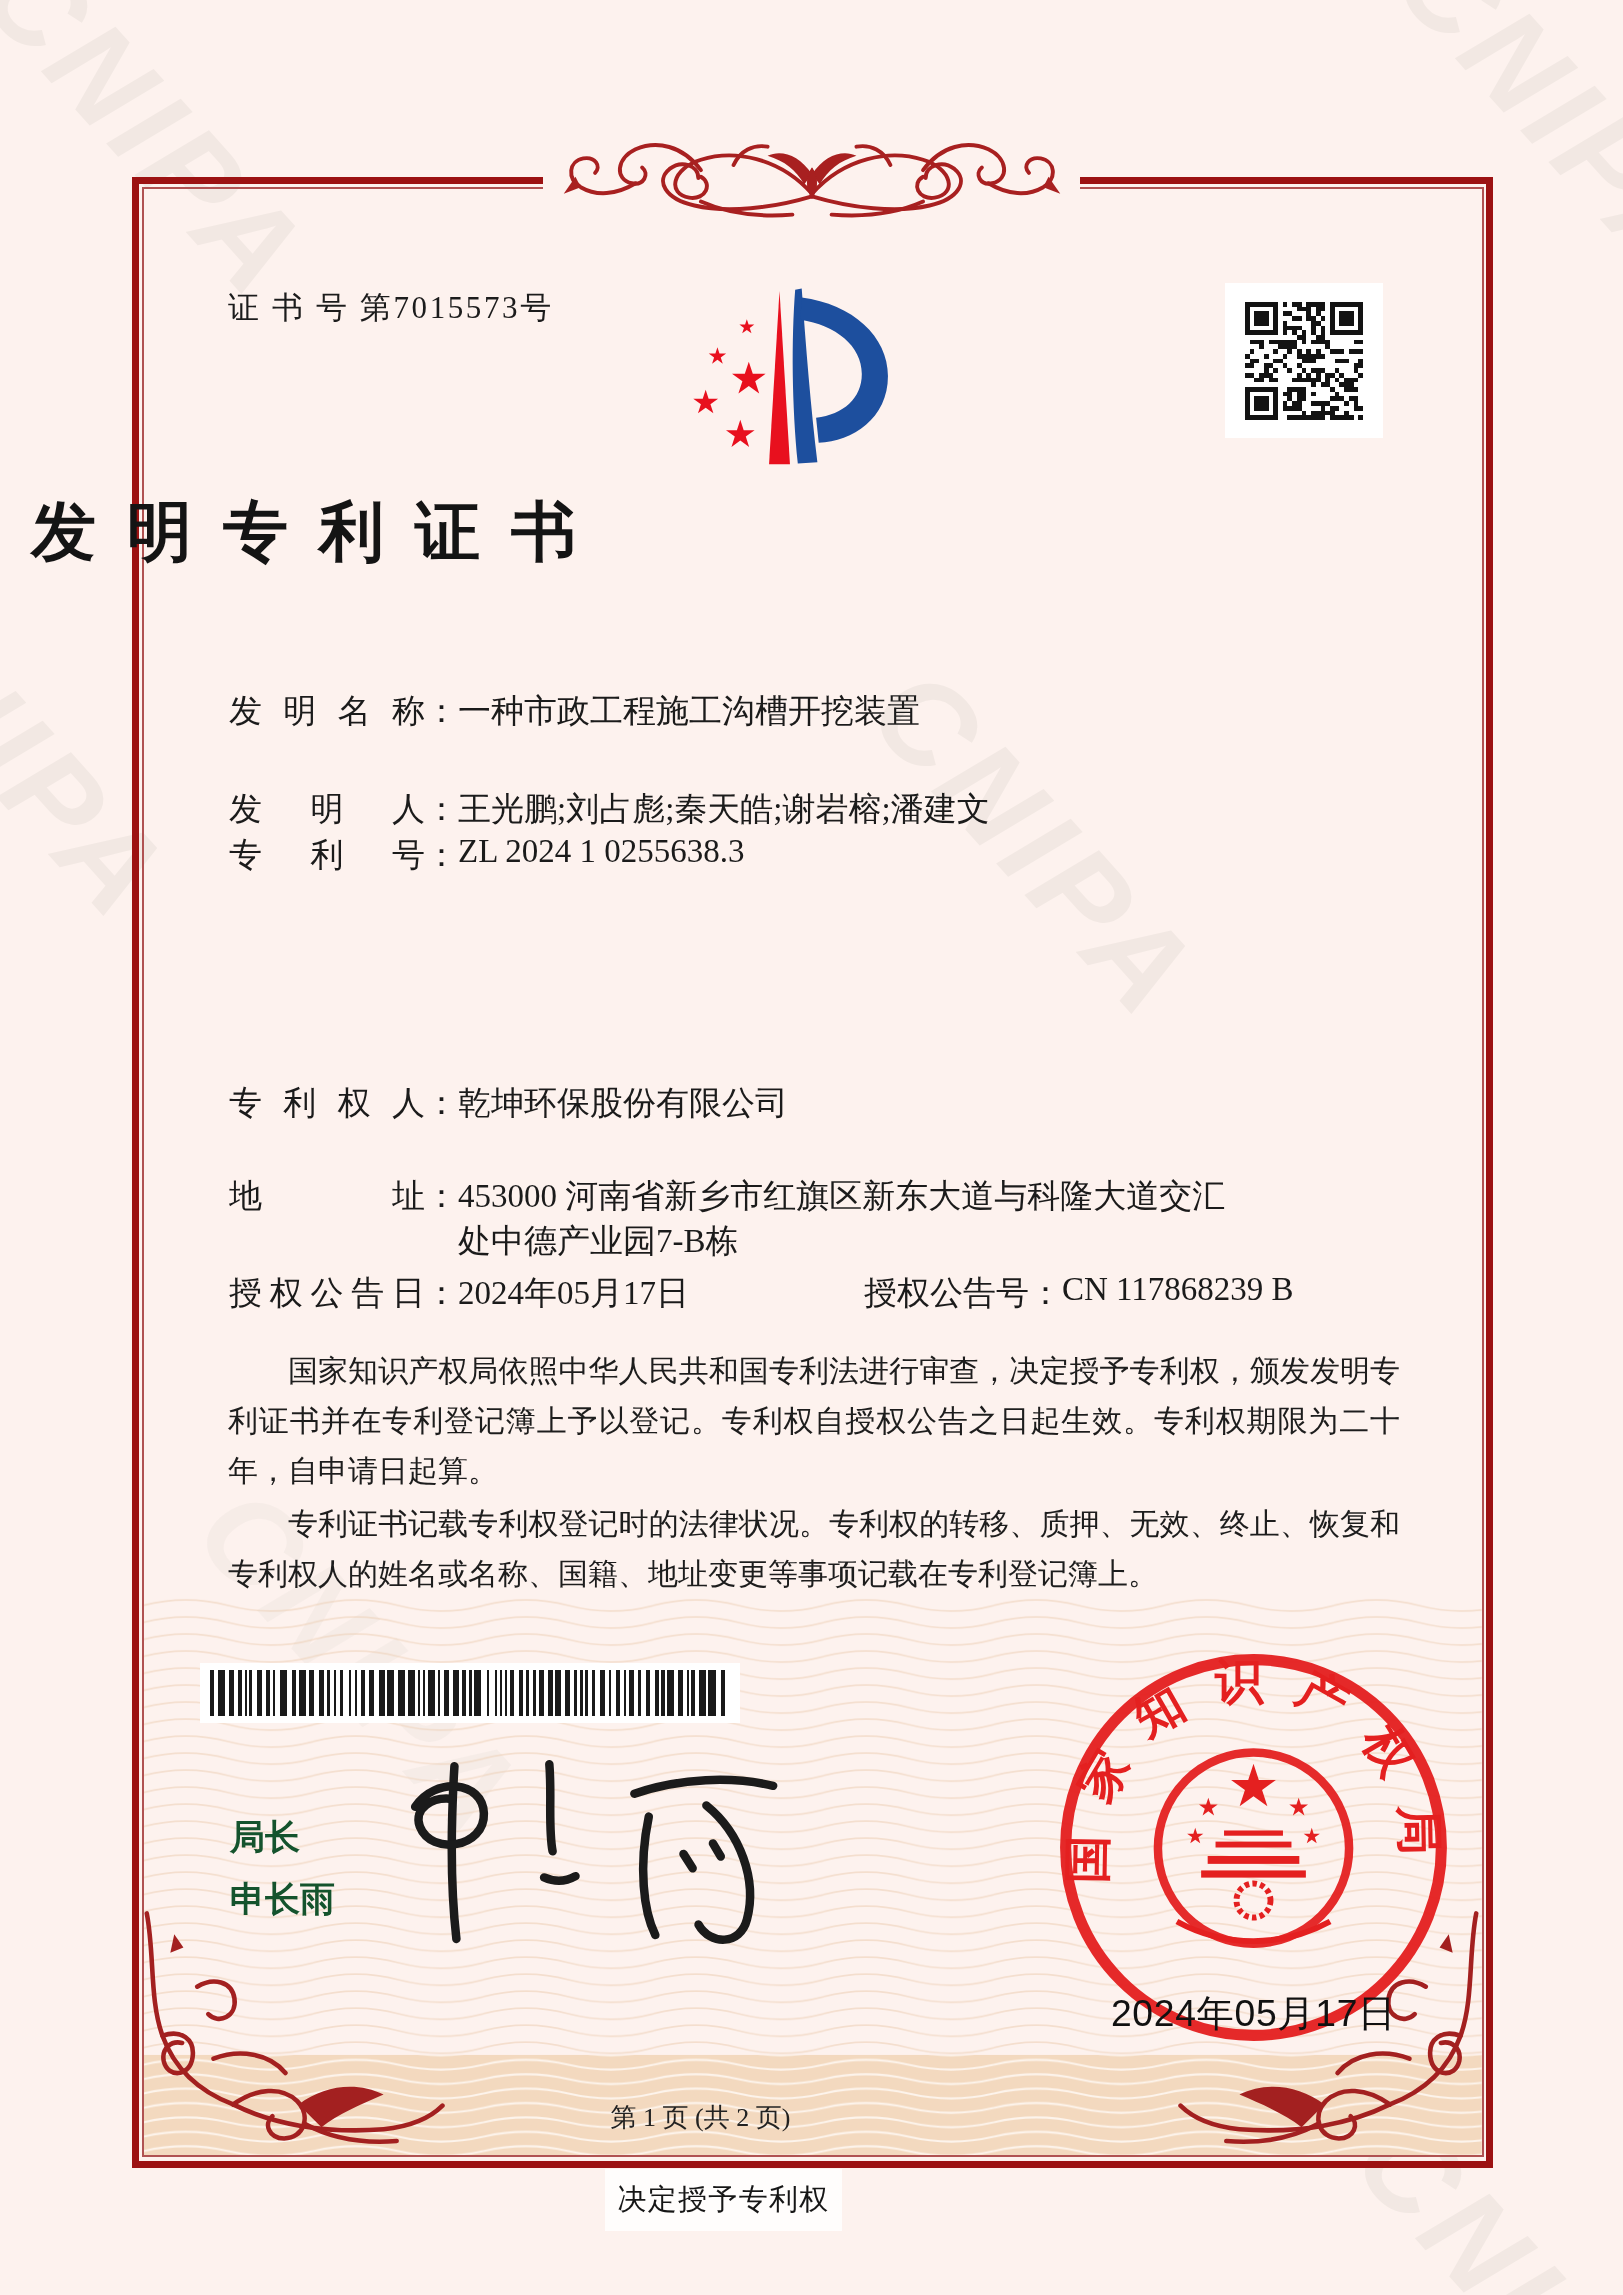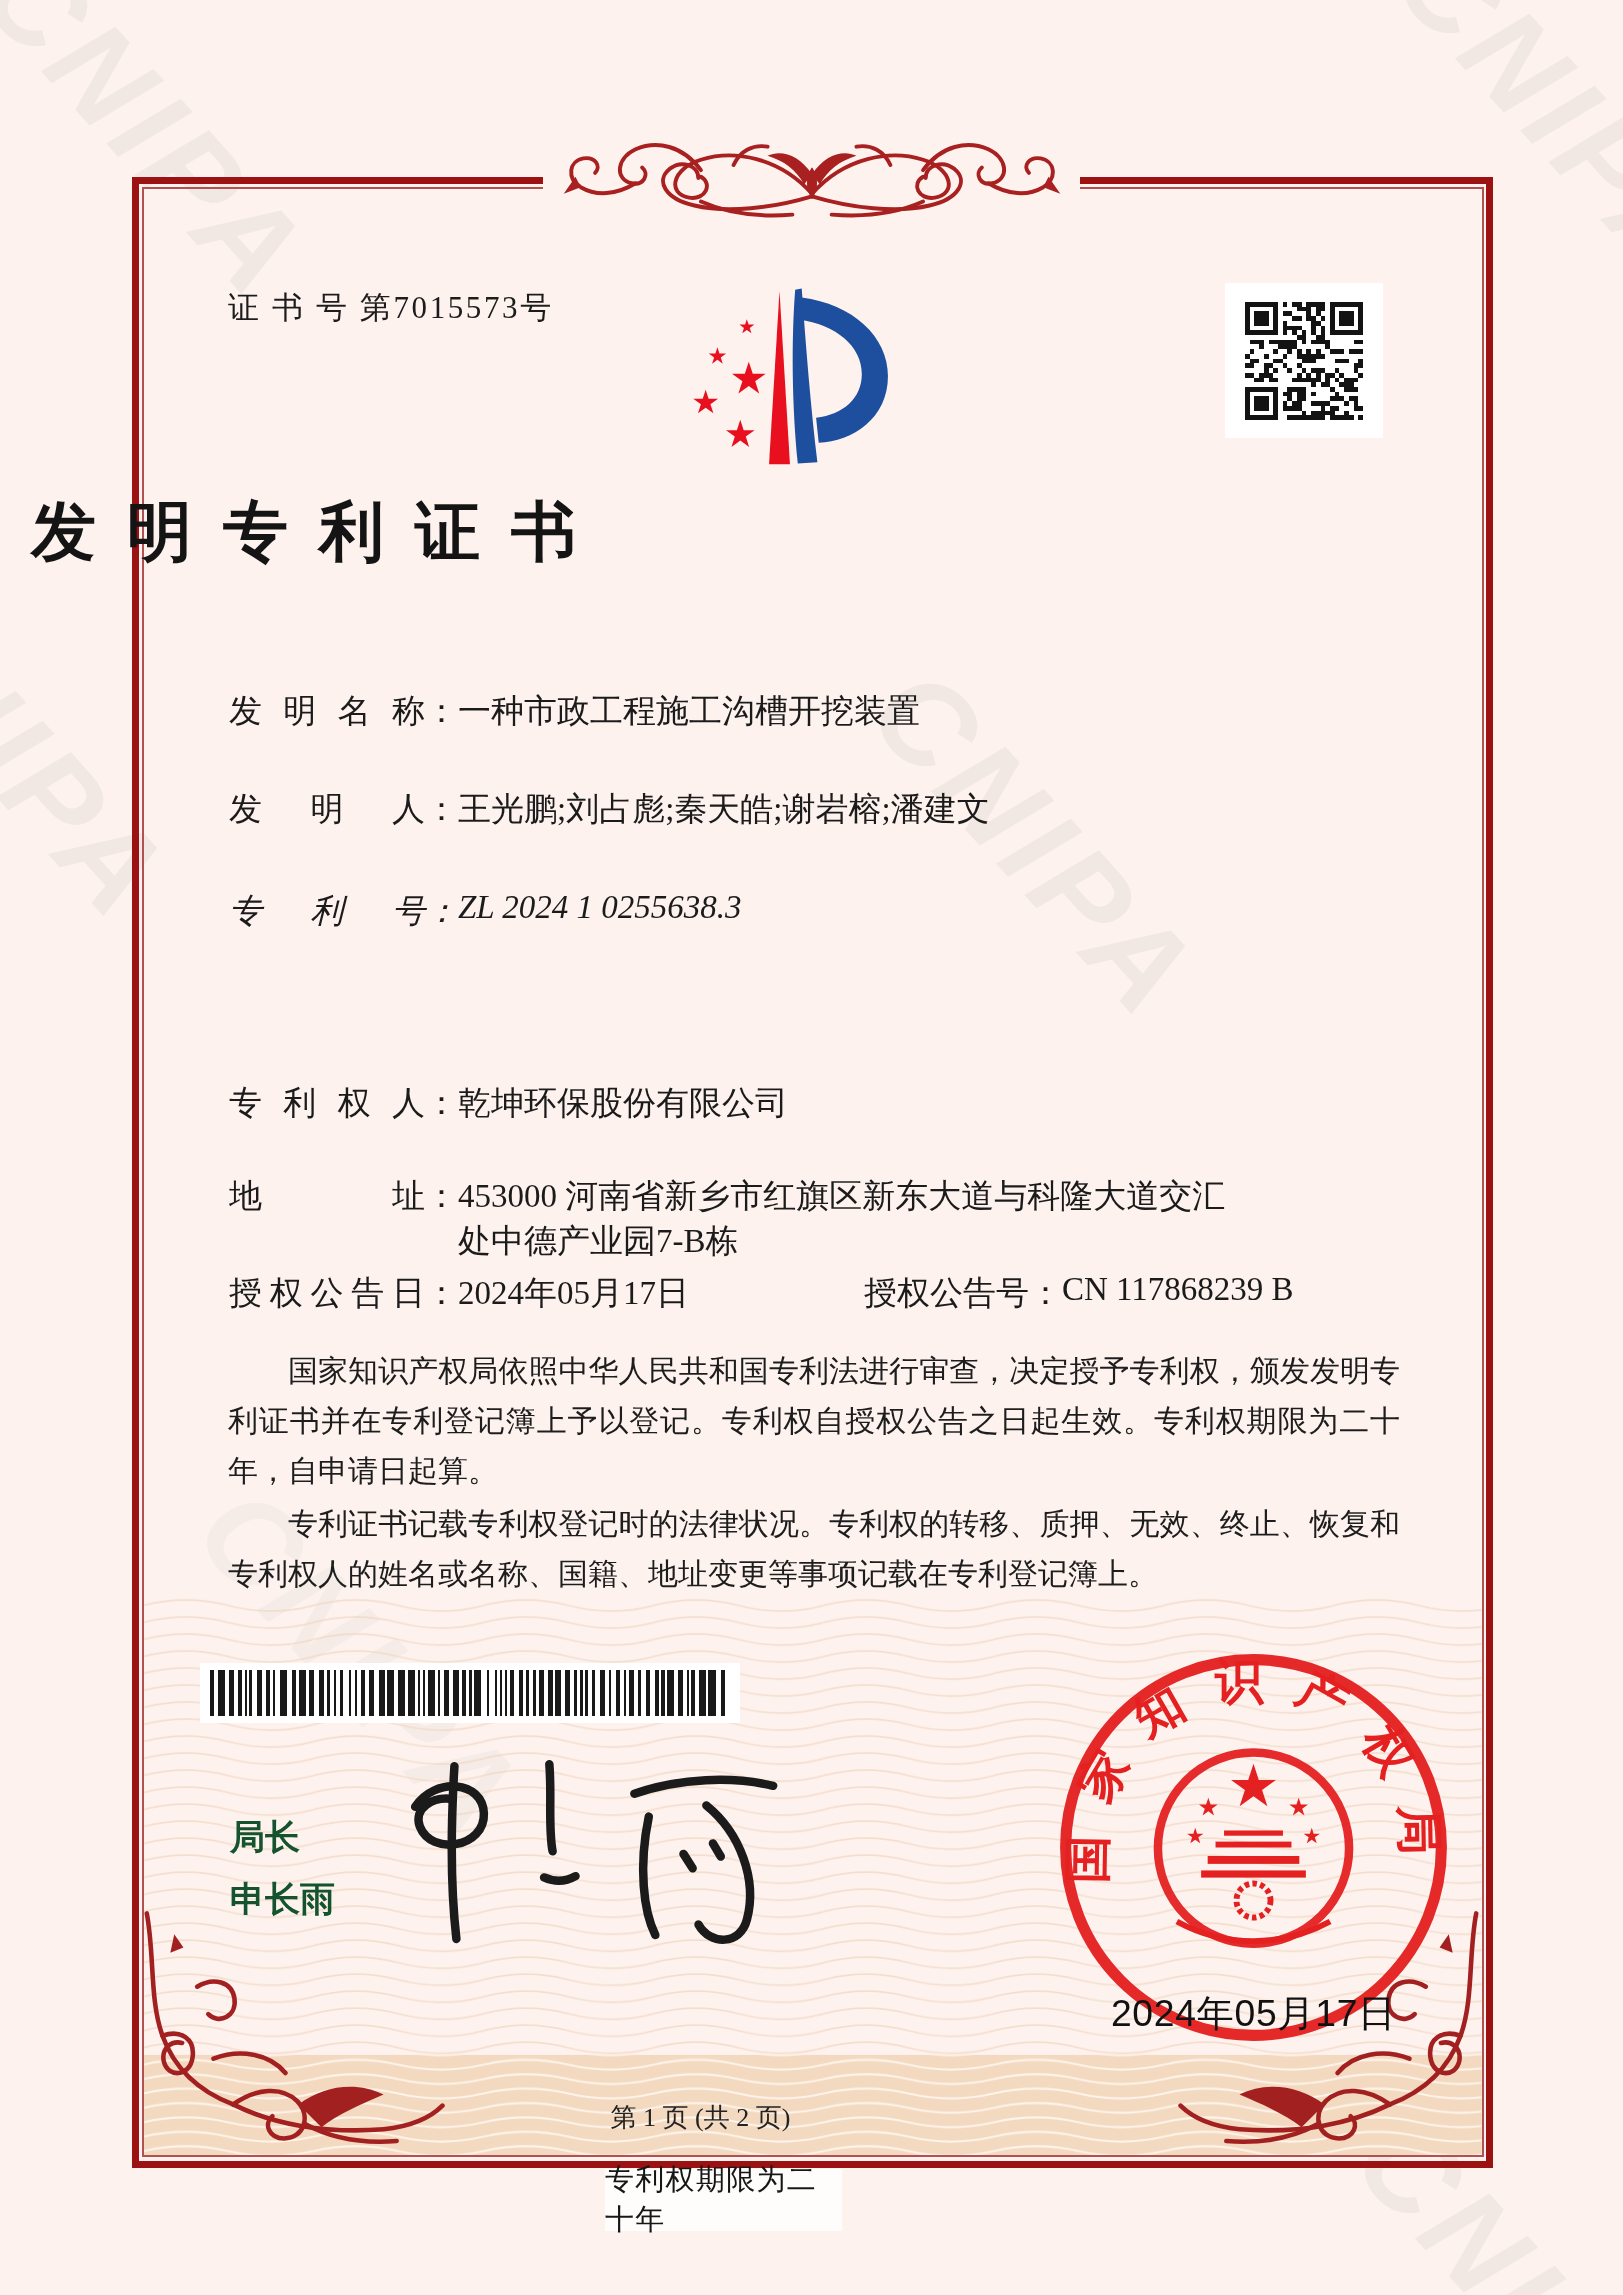--- a/index.html
+++ b/index.html
@@ -404,21 +404,21 @@
   </div>
 
   <div class="abs title">发明专利证书</div>
 
   <div class="row" style="top:681px;">
     <span class="lbl">发明名称</span><span class="colon">：</span><span class="val">一种市政工程施工沟槽开挖装置</span>
   </div>
   <div class="row" style="top:779px;">
     <span class="lbl">发明人</span><span class="colon">：</span><span class="val">王光鹏;刘占彪;秦天皓;谢岩榕;潘建文</span>
   </div>
-  <div class="row" style="top:881px;font-style:italic;">
+  <div class="row" style="top:825px;">
     <span class="lbl">专利号</span><span class="colon">：</span><span class="val">ZL 2024 1 0255638.3</span>
   </div>
   <div class="row" style="top:1073px;">
     <span class="lbl">专利权人</span><span class="colon">：</span><span class="val">乾坤环保股份有限公司</span>
   </div>
   <div class="row" style="top:1166px;">
     <span class="lbl">地址</span><span class="colon">：</span><span class="val">453000 河南省新乡市红旗区新东大道与科隆大道交汇</span>
     <div class="addr-l2">处中德产业园7-B栋</div>
   </div>
   <div class="row" style="top:1263px;width:1257px;">
@@ -564,17 +564,17 @@
         <rect x="237" y="352" width="160" height="11"></rect>
       </g>
       <circle cx="317" cy="398" r="26" fill="none" stroke="#e42020" stroke-width="9" stroke-dasharray="7 5"></circle>
       <path d="M200 430 C240 452 280 460 317 460 C354 460 394 452 434 430" fill="none" stroke="#e42020" stroke-width="9"></path>
     </g>
     <text x="317" y="590" text-anchor="middle" font-family="Liberation Sans, DejaVu Sans, sans-serif" font-size="57" fill="#111" letter-spacing="1">2024年05月17日</text>
   </svg>
 
   <div class="abs pageinfo">第 1 页 (共 2 页)</div>
   <div class="abs contnote">
-    <span>专利权期限为二十年</span>
+    <span>决定授予专利权</span>
   </div>
 
 </div>
 
 
 </body></html>

